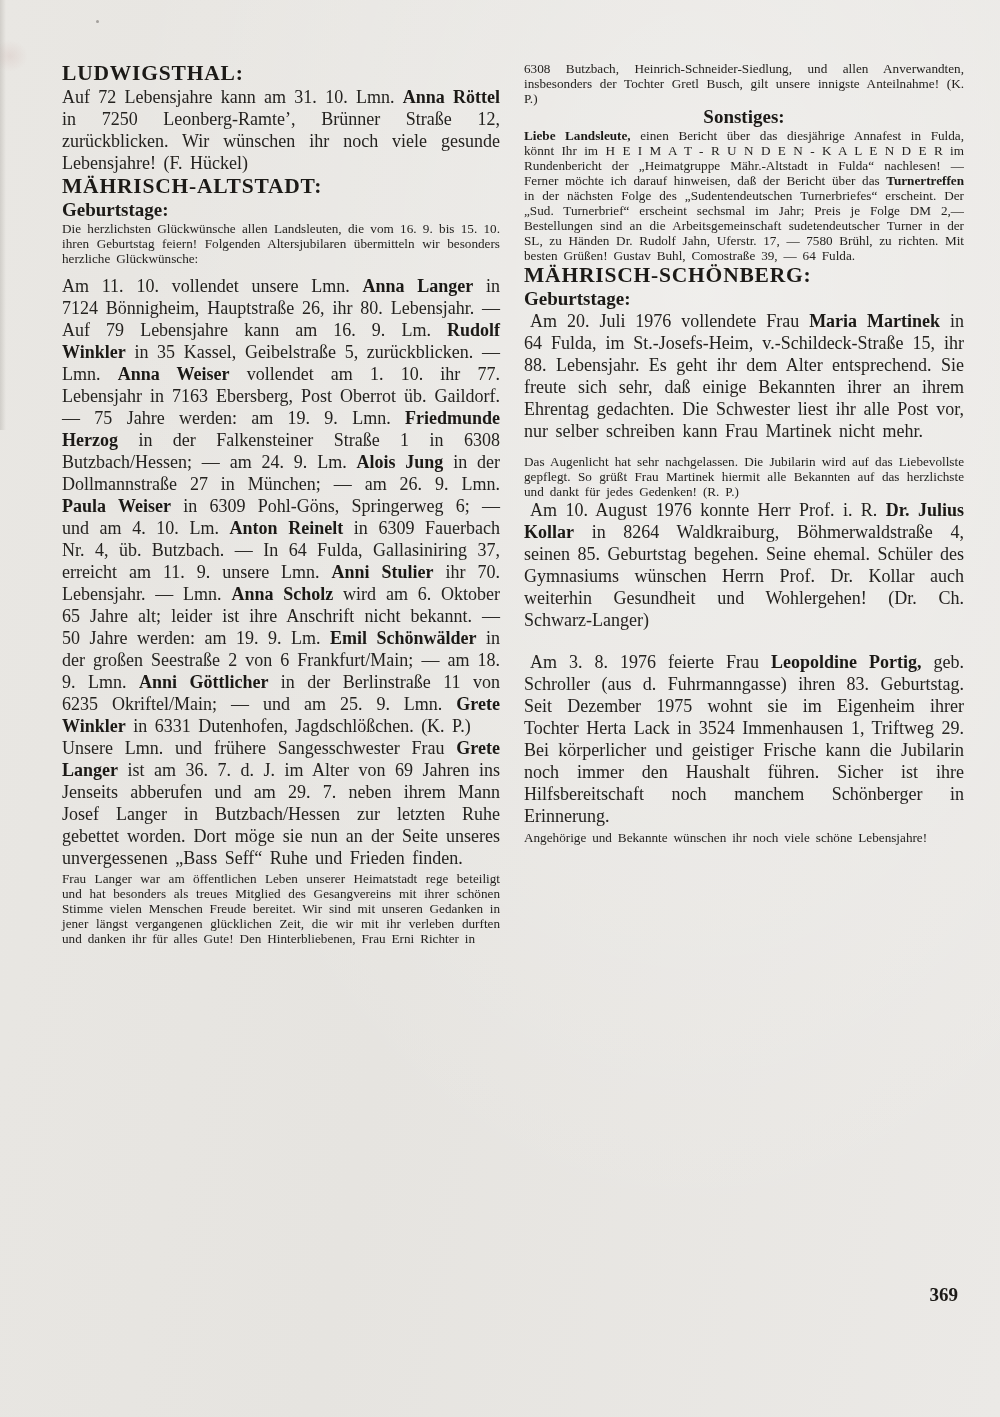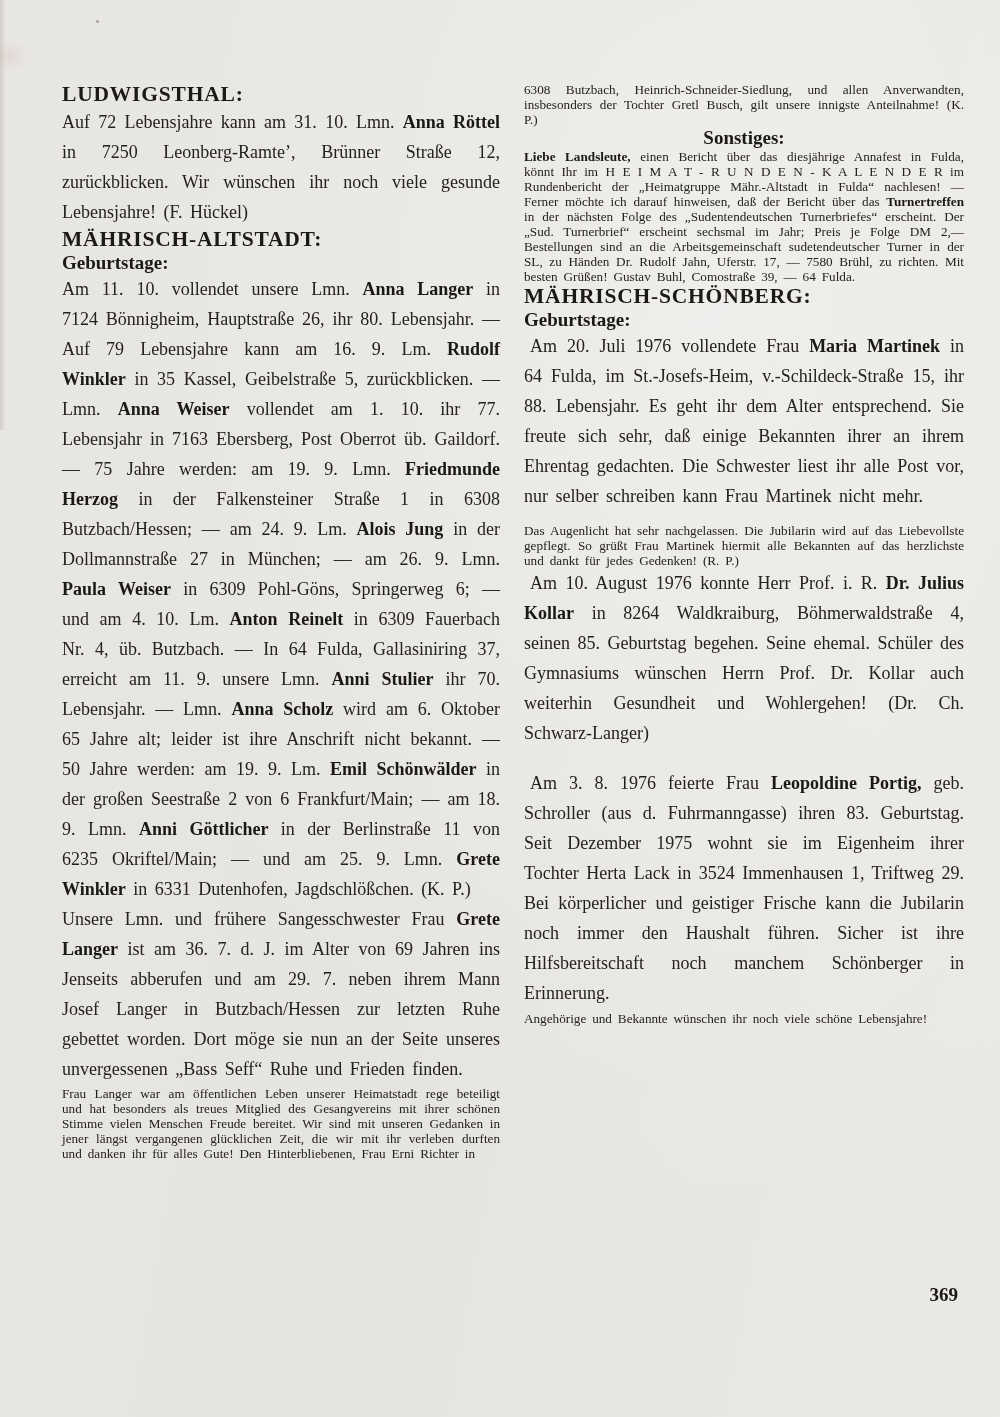--- a/index.html
+++ b/index.html
@@ -17,28 +17,28 @@
     hyphens:auto;
   }
   
   .scan-edge{position:absolute;left:0;top:0;width:6px;height:430px;
     background:linear-gradient(to right,rgba(125,120,112,0.22),rgba(125,120,112,0));}
   .scan-smudge{position:absolute;left:0;top:40px;width:28px;height:32px;
     background:radial-gradient(ellipse at 35% 50%,rgba(185,140,135,0.16),rgba(185,140,135,0) 70%);}
   .scan-speck{position:absolute;left:96px;top:20px;width:3px;height:3px;border-radius:50%;
     background:rgba(95,92,87,0.5);}
 
-  .col{position:absolute;top:82px;}
+  .col{position:absolute;top:61px;}
   .col-left{left:62px;width:438px;}
   .col-right{left:524px;width:440px;}
 
   h2.city{font-size:21.5px;line-height:25px;font-weight:bold;margin:0;letter-spacing:0.8px;color:#1c1a17;}
   h3.sub{font-size:19px;line-height:22px;font-weight:bold;margin:0;color:#1c1a17;}
   p{margin:0;text-align:justify;}
-  .lg{font-size:18px;line-height:30px;word-spacing:3px;}
+  .lg{font-size:18px;line-height:22px;word-spacing:3px;}
   .sm{font-size:13.2px;line-height:15px;word-spacing:2.6px;font-family:Liberation Serif, serif;}
   .lg b,.sm b{color:#1b1916;}
 
   
   .mb8{margin-bottom:8px;}
   .h-altstadt{margin-top:28px;margin-bottom:8px;}
   .h-geb1{margin-bottom:6px;}
   .p-intro{margin-bottom:9px;}
   .h-todes{margin-top:16px;margin-bottom:7px;}
   .p-todes-main{margin-bottom:2px;}
@@ -63,20 +63,21 @@
   <div class="scan-edge"></div>
   <div class="scan-smudge"></div>
   <div class="scan-speck"></div>
 
   <div class="col col-left">
     <h2 class="city mb8">LUDWIGSTHAL:</h2>
     <p class="lg"><span>Auf 72 Lebensjahre kann am 31. 10. Lmn. </span><b>Anna Röttel</b><span> in 7250 Leonberg-Ramteʼ, Brünner Straße 12, zurückblicken. Wir wünschen ihr noch viele gesunde Lebensjahre! (F. Hückel)</span></p>
 
     <h2 class="city h-altstadt">MÄHRISCH-ALTSTADT:</h2>
     <h3 class="sub h-geb1">Geburtstage:</h3>
+    <p class="sm p-intro"><span>Die herzlichsten Glückwünsche allen Landsleuten, die vom 16. 9. bis 15. 10. ihren Geburtstag feiern! Folgenden Altersjubilaren übermitteln wir besonders herzliche Glückwünsche:</span></p>
     <p class="lg"><span>Am 11. 10. vollendet unsere Lmn. </span><b>Anna Langer</b><span> in 7124 Bönnigheim, Hauptstraße 26, ihr 80. Lebensjahr. — Auf 79 Lebensjahre kann am 16. 9. Lm. </span><b>Rudolf Winkler</b><span> in 35 Kassel, Geibelstraße 5, zurückblicken. — Lmn. </span><b>Anna Weiser</b><span> vollendet am 1. 10. ihr 77. Lebensjahr in 7163 Ebersberg, Post Oberrot üb. Gaildorf. — 75 Jahre werden: am 19. 9. Lmn. </span><b>Friedmunde Herzog</b><span> in der Falkensteiner Straße 1 in 6308 Butzbach/Hessen; — am 24. 9. Lm. </span><b>Alois Jung</b><span> in der Dollmannstraße 27 in München; — am 26. 9. Lmn. </span><b>Paula Weiser</b><span> in 6309 Pohl-Göns, Springerweg 6; — und am 4. 10. Lm. </span><b>Anton Reinelt</b><span> in 6309 Fauerbach Nr. 4, üb. Butzbach. — In 64 Fulda, Gallasiniring 37, erreicht am 11. 9. unsere Lmn. </span><b>Anni Stulier</b><span> ihr 70. Lebensjahr. — Lmn. </span><b>Anna Scholz</b><span> wird am 6. Oktober 65 Jahre alt; leider ist ihre Anschrift nicht bekannt. — 50 Jahre werden: am 19. 9. Lm. </span><b>Emil Schönwälder</b><span> in der großen Seestraße 2 von 6 Frankfurt/Main; — am 18. 9. Lmn. </span><b>Anni Göttlicher</b><span> in der Berlinstraße 11 von 6235 Okriftel/Main; — und am 25. 9. Lmn. </span><b>Grete Winkler</b><span> in 6331 Dutenhofen, Jagdschlößchen. (K. P.)</span></p>
 
     <p class="lg p-todes-main"><span>Unsere Lmn. und frühere Sangesschwester Frau </span><b>Grete Langer</b><span> ist am 36. 7. d. J. im Alter von 69 Jahren ins Jenseits abberufen und am 29. 7. neben ihrem Mann Josef Langer in Butzbach/Hessen zur letzten Ruhe gebettet worden. Dort möge sie nun an der Seite unseres unvergessenen „Bass Seff“ Ruhe und Frieden finden.</span></p>
     <p class="sm"><span>Frau Langer war am öffentlichen Leben unserer Heimatstadt rege beteiligt und hat besonders als treues Mitglied des Gesangvereins mit ihrer schönen Stimme vielen Menschen Freude bereitet. Wir sind mit unseren Gedanken in jener längst vergangenen glücklichen Zeit, die wir mit ihr verleben durften und danken ihr für alles Gute! Den Hinterbliebenen, Frau Erni Richter in</span></p>
   </div>
 
   <div class="col col-right">
     <p class="sm"><span>6308 Butzbach, Heinrich-Schneider-Siedlung, und allen Anverwandten, insbesonders der Tochter Gretl Busch, gilt unsere innigste Anteilnahme! (K. P.)</span></p>
 
     <h3 class="sub h-sonstiges">Sonstiges:</h3>

